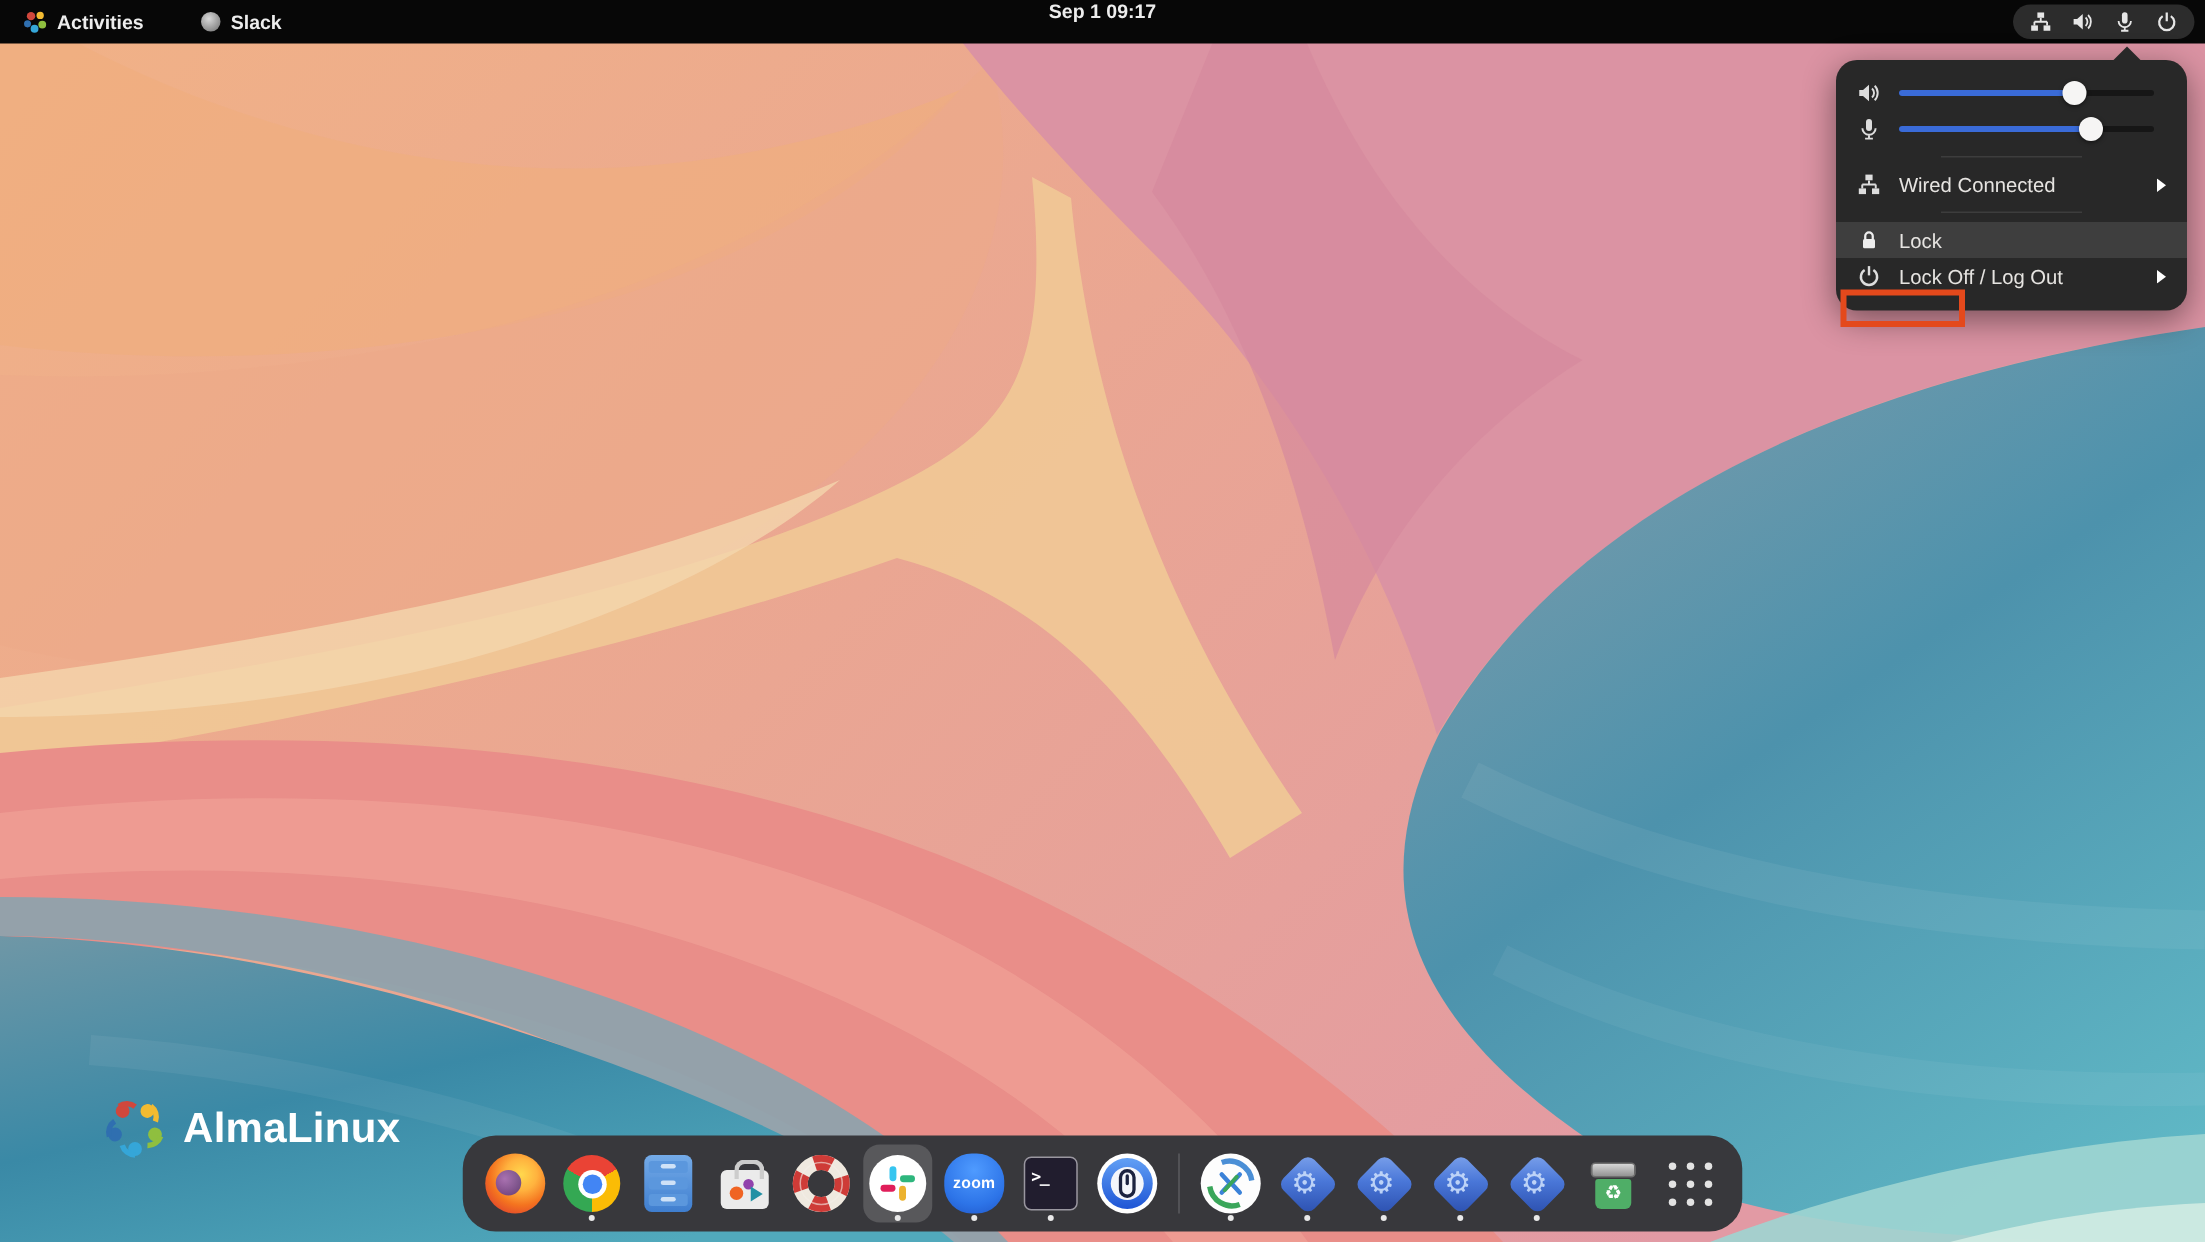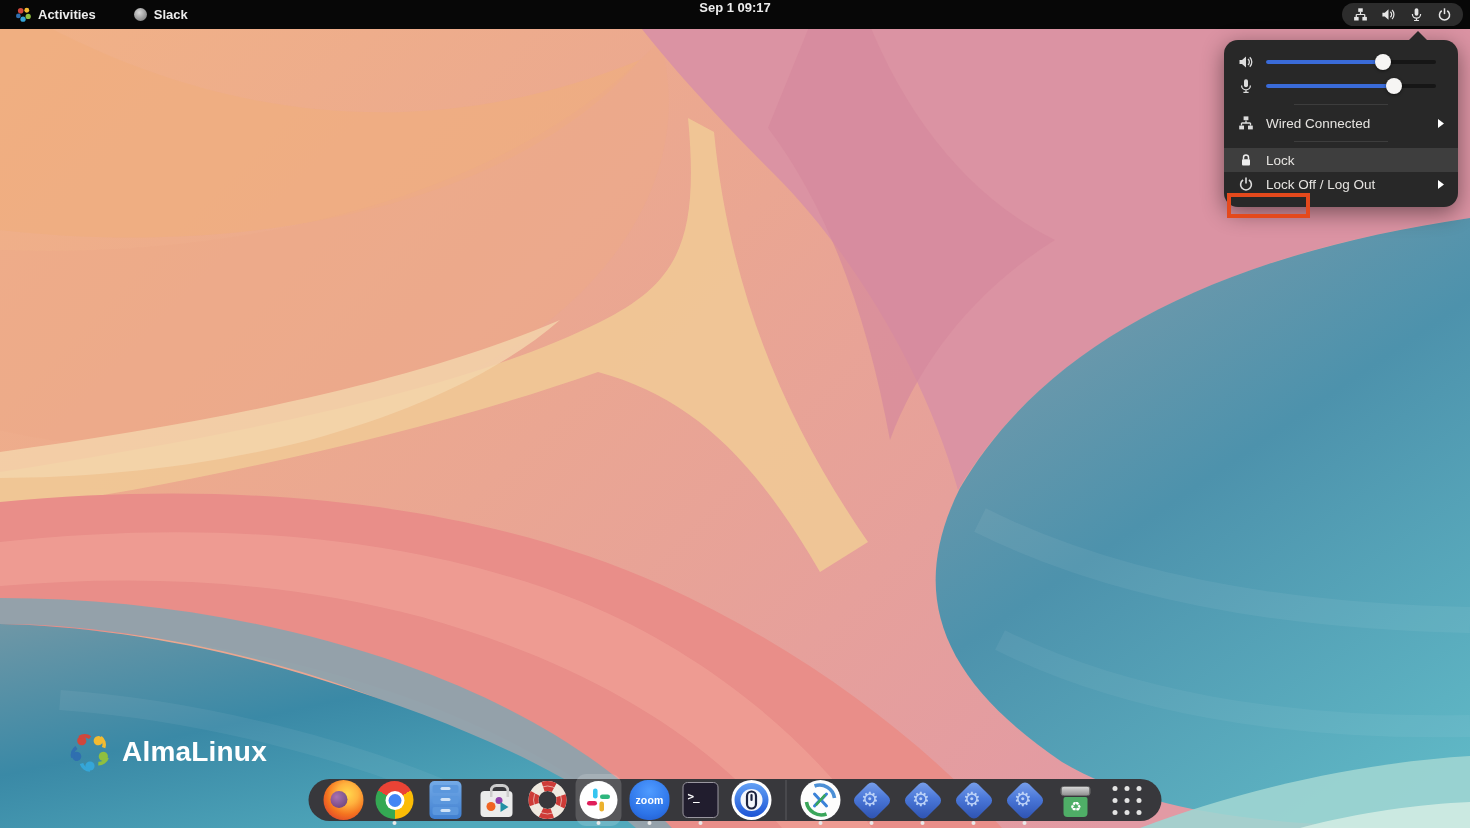--- a/index.html
+++ b/index.html
@@ -40,21 +40,21 @@
   .menu-row.highlight { background:#3e3e3e; }
   .chevron { display:block; }
   .annotation-box { position:absolute; left:3px; top:153px; width:83px; height:25px;
                     border:4px solid #e4491c; z-index:5; pointer-events:none; }
 
   
   .brand { position:absolute; left:68px; top:698px; display:flex; align-items:center; gap:10px; z-index:10;margin-top:32px; }
   .brand-text { color:#ffffff; font-size:28px; font-weight:700; letter-spacing:.2px; }
 
   
-  .dock { position:absolute; left:50%; transform:translateX(-50%); bottom:7px; height:42px;
+  .dock { position:absolute; left:50%; transform:translateX(-50%); bottom:7px; height:64px;
           background:#38383c; border-radius:22px; display:flex; align-items:center;
           padding:0 12px; gap:5px; z-index:40; }
   .dock-item { position:relative; width:46px; height:52px; display:flex; align-items:center;
                justify-content:center; border-radius:11px; }
   .dock-item.active { background:rgba(255,255,255,.16); }
   .run-dot { display:none; position:absolute; bottom:1px; left:50%; margin-left:-2px;
              width:4px; height:4px; border-radius:50%; background:#e9e9e9; }
   .dock-item.running .run-dot { display:block; }
   .dock-sep { width:1px; height:40px; background:rgba(255,255,255,.18); margin:0 6px; }
 

